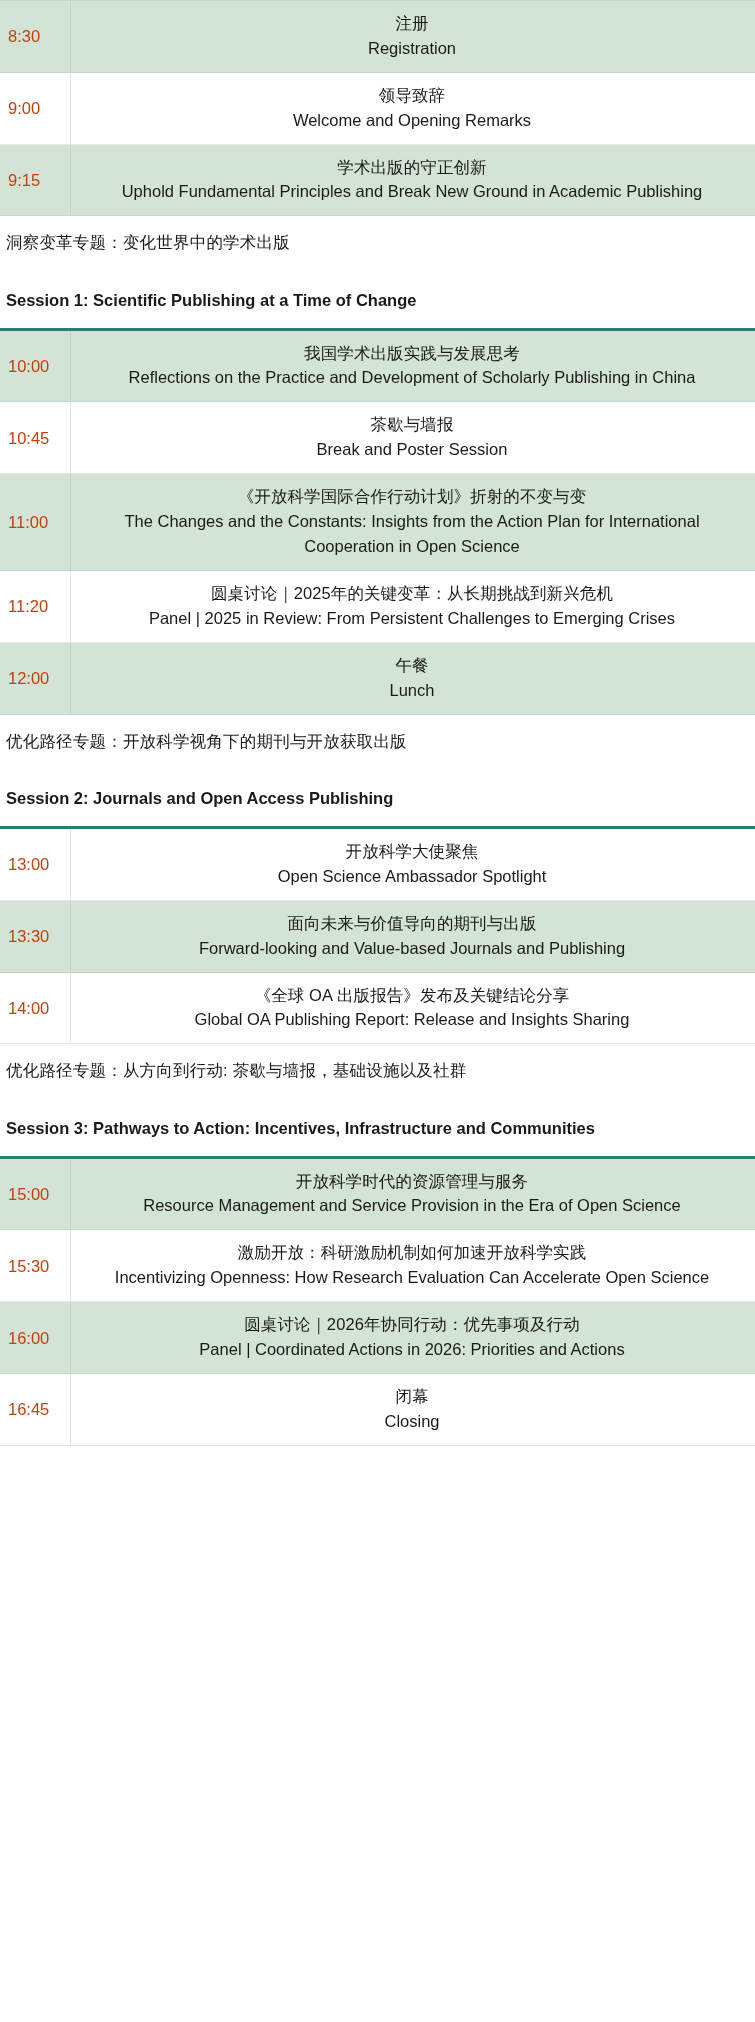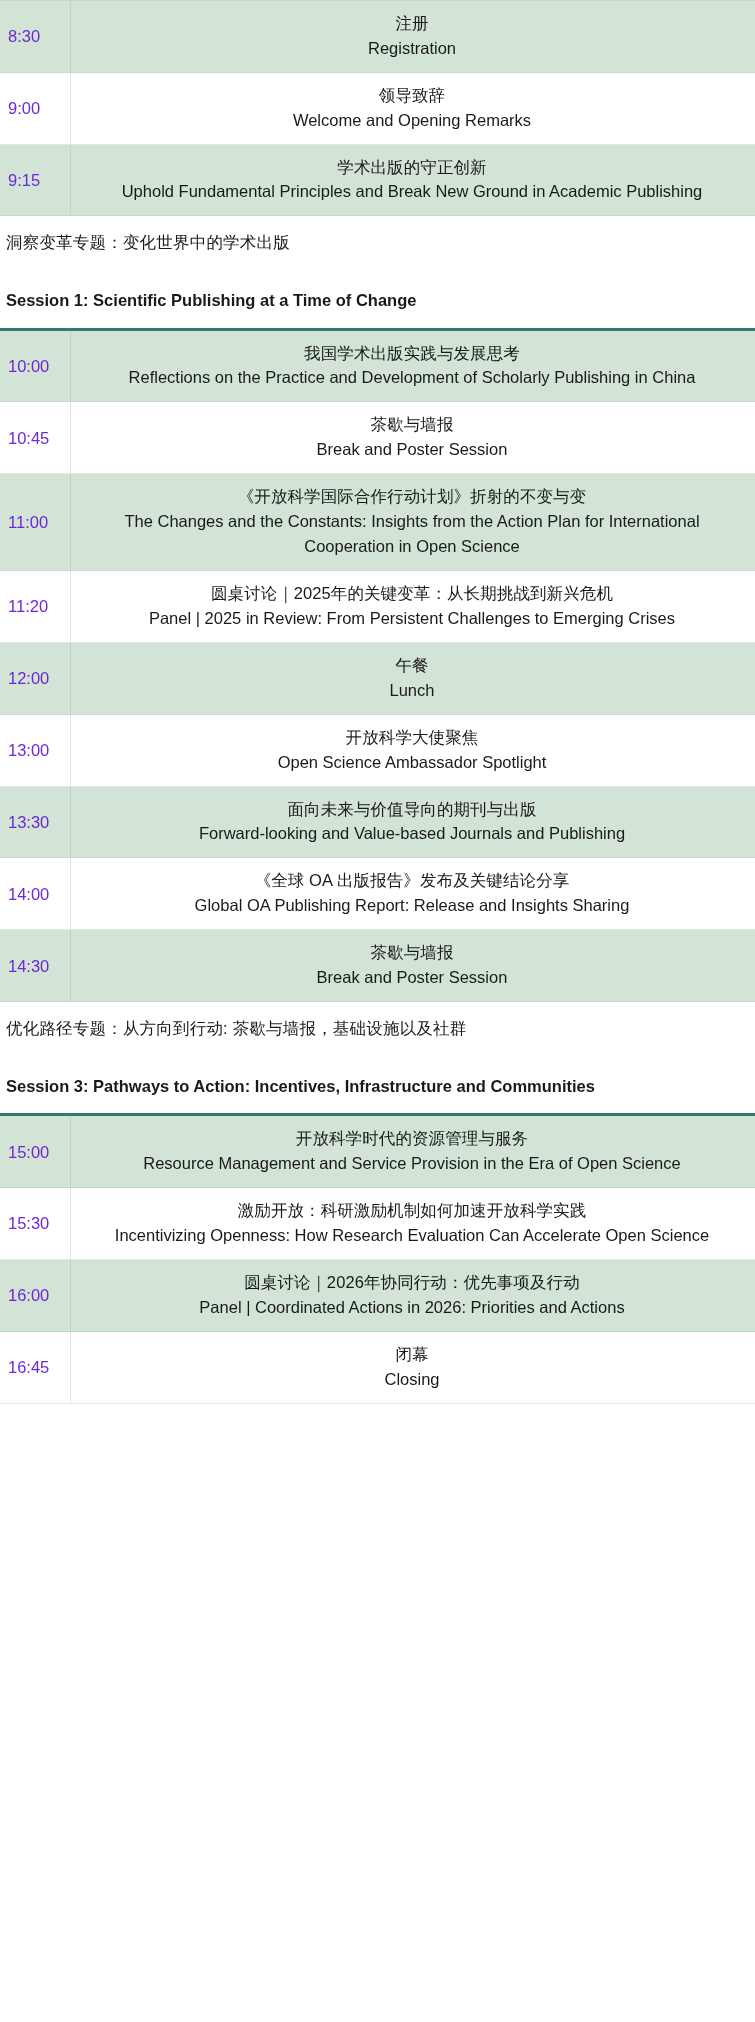--- a/index.html
+++ b/index.html
@@ -25,21 +25,21 @@
   .agenda tr.item-row > td {
     vertical-align: middle;
   }
 
   
   tr.item-row td.time-cell {
     width: 62px;
     padding: 0 0 0 8px;
     font-size: 16.5px;
     line-height: 1.35;
-    color: #6d28d9;
+    color: #c2410c;
     text-align: left;
     vertical-align: middle;
     white-space: nowrap;
     border-right: 1px solid #e2e6e3;
   }
 
   tr.item-row td.detail-cell {
     padding: 10px 14px 11px 12px;
     font-size: 16.5px;
     line-height: 1.48;
@@ -158,46 +158,45 @@
           <span class="title-en">Panel | 2025 in Review: From Persistent Challenges to Emerging Crises</span>
         </td>
       </tr>
       <tr class="item-row shade">
         <td class="time-cell">12:00</td>
         <td class="detail-cell">
           <span class="title-cn">午餐</span>
           <span class="title-en">Lunch</span>
         </td>
       </tr>
+      <tr class="session-row">
+        <td class="session-cell" colspan="2">
+          <span class="session-cn">优化路径专题：开放科学视角下的期刊与开放获取出版</span>
+          <span class="session-en">Session 2: Journals and Open Access Publishing</span>
+        </td>
+      </tr>
       <tr class="item-row plain">
         <td class="time-cell">13:00</td>
         <td class="detail-cell">
           <span class="title-cn">开放科学大使聚焦</span>
           <span class="title-en">Open Science Ambassador Spotlight</span>
         </td>
       </tr>
       <tr class="item-row shade">
         <td class="time-cell">13:30</td>
         <td class="detail-cell">
           <span class="title-cn">面向未来与价值导向的期刊与出版</span>
           <span class="title-en">Forward-looking and Value-based Journals and Publishing</span>
         </td>
       </tr>
       <tr class="item-row plain">
         <td class="time-cell">14:00</td>
         <td class="detail-cell">
           <span class="title-cn">《全球 OA 出版报告》发布及关键结论分享</span>
           <span class="title-en">Global OA Publishing Report: Release and Insights Sharing</span>
-        </td>
-      </tr>
-      <tr class="item-row shade">
-        <td class="time-cell">14:30</td>
-        <td class="detail-cell">
-          <span class="title-cn">茶歇与墙报</span>
-          <span class="title-en">Break and Poster Session</span>
         </td>
       </tr>
       <tr class="session-row">
         <td class="session-cell" colspan="2">
           <span class="session-cn">优化路径专题：从方向到行动: 茶歇与墙报，基础设施以及社群</span>
           <span class="session-en">Session 3: Pathways to Action: Incentives, Infrastructure and Communities</span>
         </td>
       </tr>
       <tr class="item-row shade">
         <td class="time-cell">15:00</td>

